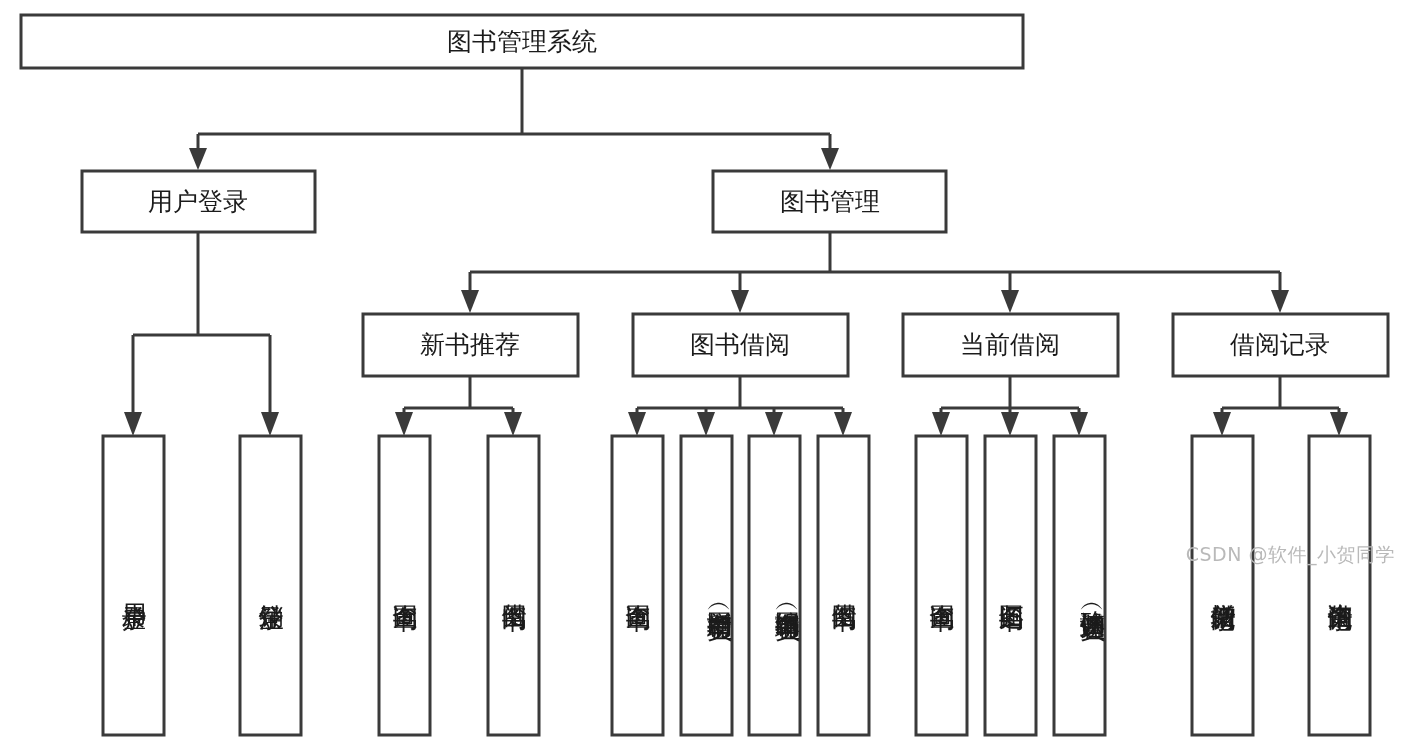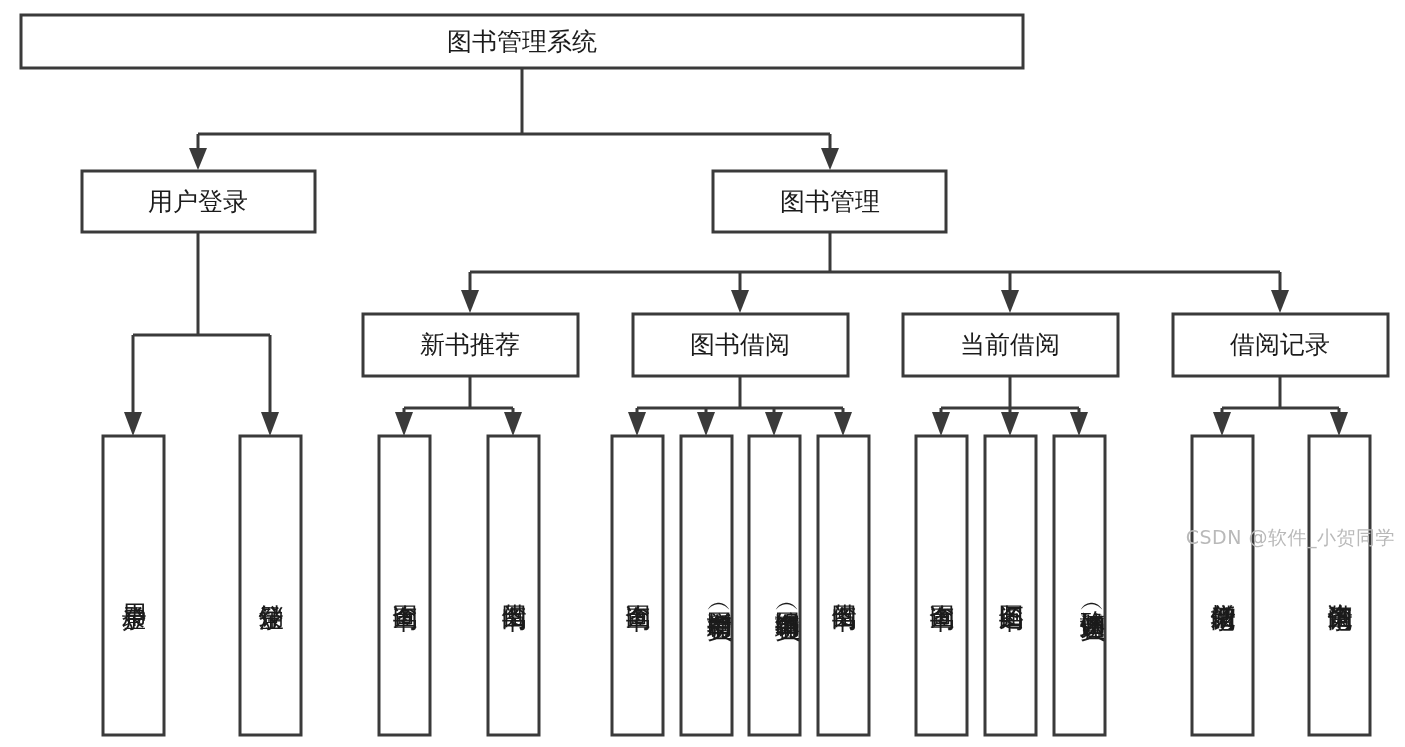--- a/index.html
+++ b/index.html
@@ -57,21 +57,21 @@
     color: #1b1b1b;
     writing-mode: vertical-rl;
     text-orientation: upright;
     letter-spacing: 1px;
     white-space: nowrap;
     pointer-events: none;
   }
   .watermark {
     position: absolute;
     right: 10px;
-    bottom: 18px;
+    bottom: 1px;
     font-family: "DejaVu Sans", "Liberation Sans", sans-serif;
     font-size: 19px;
     color: #b9b9b9;
     letter-spacing: 0.5px;
     white-space: nowrap;
   }
 </style>
 </head>
 <body>
 

